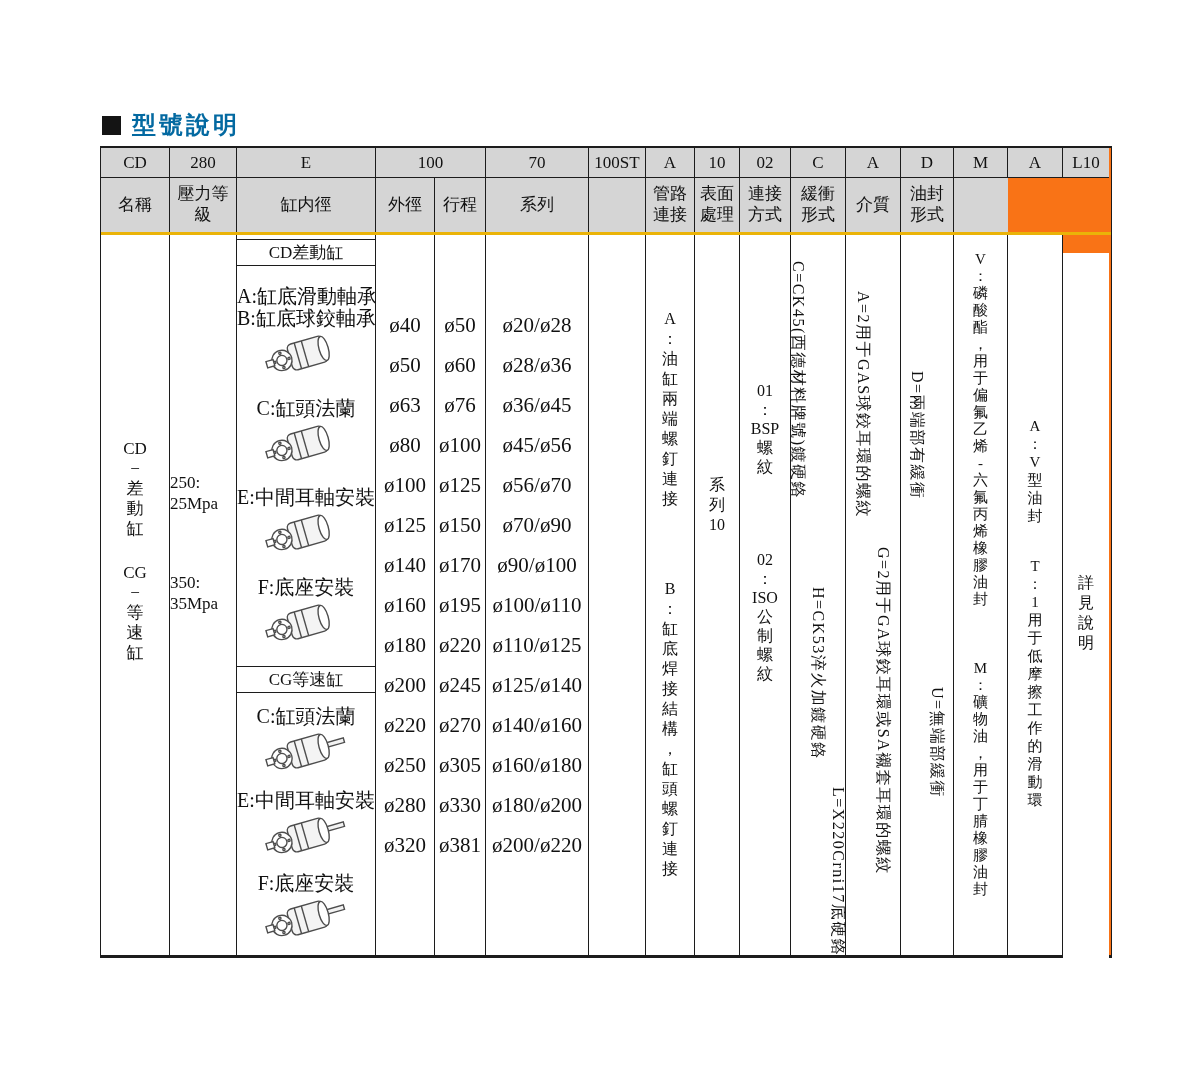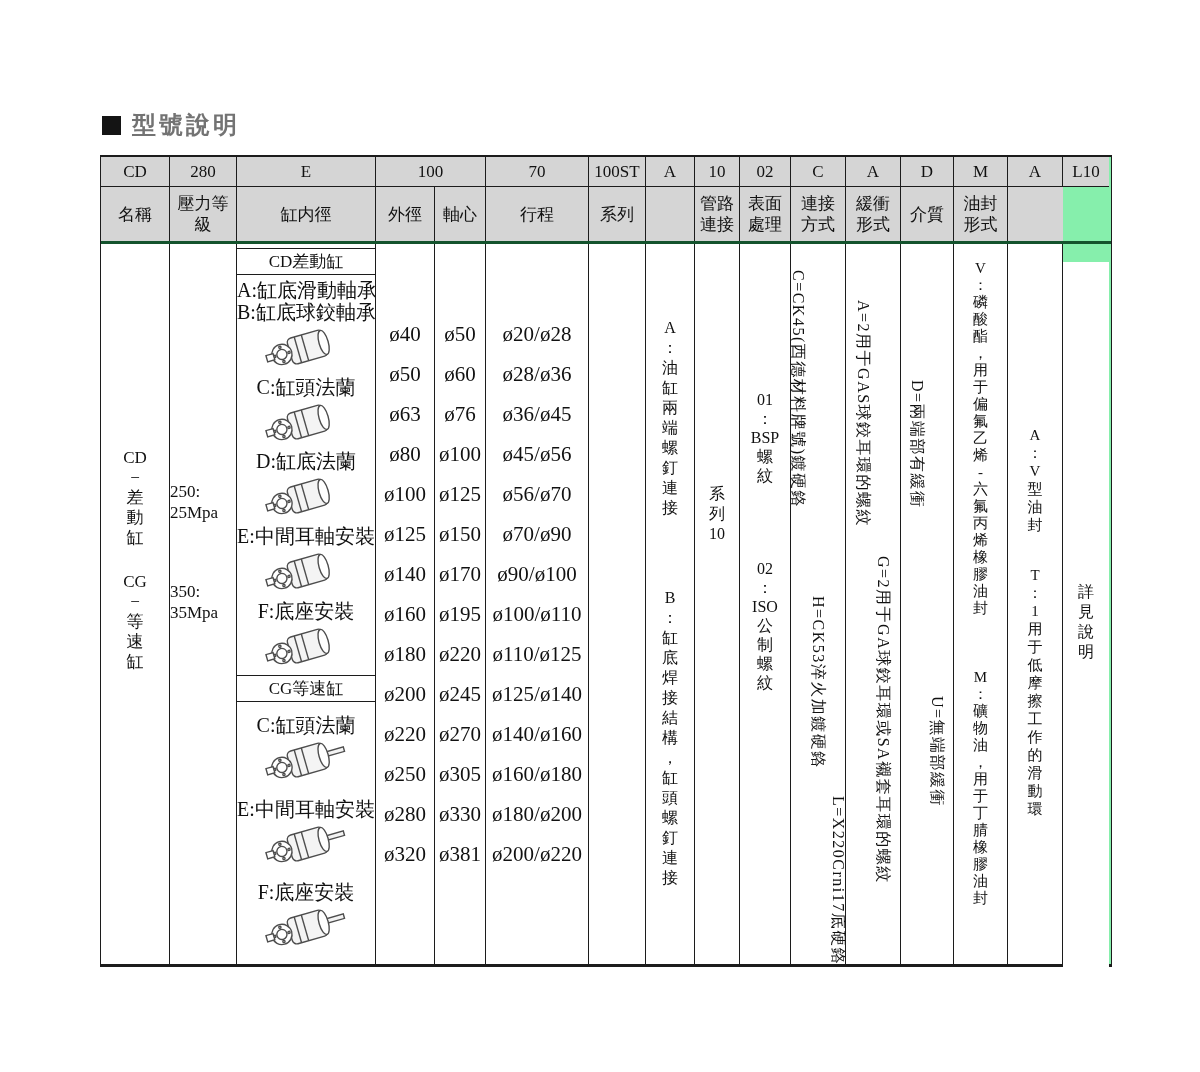--- a/index.html
+++ b/index.html
@@ -5,38 +5,38 @@
   html,body { margin:0; padding:0; background:#fff; }
   .page {
     position:relative; width:1200px; height:1072px; background:#ffffff;
     font-family:"Liberation Serif","DejaVu Serif",serif; color:#111;
     overflow:hidden;
   }
   
   .title-row { position:absolute; left:102px; top:109px; display:flex; align-items:center; gap:11px;
     font-family:"Liberation Sans","DejaVu Sans",sans-serif; }
   .title-square { width:19px; height:19px; background:#141414; }
-  .title-text { font-size:24px; font-weight:600; letter-spacing:3px; color:#737373; }
+  .title-text { font-size:24px; font-weight:600; letter-spacing:3px; color:#0369a1; }
 
   
-  .model-table { position:absolute; left:100px; top:155px; width:1010px;
+  .model-table { position:absolute; left:100px; top:146px; width:1010px;
     border-top:2px solid #1c1c1c; border-bottom:3px solid #1c1c1c;
-    border-left:1px solid #1c1c1c; border-right:1px solid #1c1c1c; background:#86efac; }
+    border-left:1px solid #1c1c1c; border-right:1px solid #1c1c1c; background:#f97316; }
   .grid-row { display:grid;
     grid-template-columns:69px 67px 139px 59px 51px 103px 57px 49px 45px 51px 55px 55px 53px 54px 55px 46px; }
   .c { border-right:1px solid #1c1c1c; box-sizing:border-box; overflow:hidden; }
   .grid-row .c:last-child { border-right:none; }
 
   .code-row .c { height:30px; background:#d5d5d5; border-bottom:1px solid #1c1c1c;
     display:flex; align-items:center; justify-content:center; font-size:17px; }
   .code-row .span2 { grid-column:span 2; }
 
   .label-row .c { height:54px; background:#d5d5d5; display:flex; align-items:center; justify-content:center;
     text-align:center; font-size:17px; line-height:21px; padding:0 3px; }
-  .label-row { border-bottom:3px solid #14532d; }
+  .label-row { border-bottom:3px solid #eab308;font-family:Liberation Mono, monospace; }
 
   .body-row .c { height:720px; background:#fff; position:relative; }
 
   
   .vcell { display:flex; flex-direction:column; align-items:center; }
   .vblock { display:flex; flex-direction:column; align-items:center; }
   .vtok { font-size:16px; line-height:20px; text-align:center; white-space:nowrap; }
 
   .name-cell { justify-content:center; gap:24px; padding-bottom:88px; }
   .name-cell .vtok { font-size:17px; }
@@ -110,21 +110,20 @@
       <div class="c">M</div>
       <div class="c">A</div>
       <div class="c">L10</div>
     </div>
 
     <div class="grid-row label-row">
       <div class="c">名稱</div>
       <div class="c">壓力等級</div>
       <div class="c">缸内徑</div>
       <div class="c">外徑</div>
-      <div class="c">軸心</div>
       <div class="c">行程</div>
       <div class="c">系列</div>
       <div class="c"></div>
       <div class="c">管路連接</div>
       <div class="c">表面處理</div>
       <div class="c">連接方式</div>
       <div class="c">緩衝形式</div>
       <div class="c">介質</div>
       <div class="c">油封形式</div>
       <div class="c"></div>
@@ -174,40 +173,20 @@
                     <circle cx="21" cy="33.5" r="1.2"></circle>
                     <circle cx="13" cy="25.5" r="1.2"></circle>
                     <circle cx="29" cy="25.5" r="1.2"></circle>
                     <rect x="4" y="22" width="8" height="7" fill="#ffffff"></rect>
                   </g>
                 </svg>
               </div>
             </div>
             <div class="cat-item">
               <div class="cat-label">C:缸頭法蘭</div>
-              <div class="cat-icon">
-                <svg viewBox="0 0 96 52" width="92" height="48" xmlns="http://www.w3.org/2000/svg">
-                  <g fill="none" stroke="#4d4d4d" stroke-width="1.5" transform="rotate(-16 48 26)">
-                    <rect x="30" y="11" width="40" height="29" rx="5" fill="#f4f4f4"></rect>
-                    <line x1="39" y1="11" x2="39" y2="40"></line>
-                    <line x1="47" y1="11" x2="47" y2="40"></line>
-                    <ellipse cx="68" cy="25.5" rx="5" ry="13.5" fill="#ffffff"></ellipse>
-                    <circle cx="21" cy="25.5" r="11" fill="#ffffff"></circle>
-                    <circle cx="21" cy="25.5" r="5.5" fill="#ffffff"></circle>
-                    <circle cx="21" cy="17.5" r="1.2"></circle>
-                    <circle cx="21" cy="33.5" r="1.2"></circle>
-                    <circle cx="13" cy="25.5" r="1.2"></circle>
-                    <circle cx="29" cy="25.5" r="1.2"></circle>
-                    <rect x="4" y="22" width="8" height="7" fill="#ffffff"></rect>
-                  </g>
-                </svg>
-              </div>
-            </div>
-            <div class="cat-item">
-              <div class="cat-label">D:缸底法蘭</div>
               <div class="cat-icon">
                 <svg viewBox="0 0 96 52" width="92" height="48" xmlns="http://www.w3.org/2000/svg">
                   <g fill="none" stroke="#4d4d4d" stroke-width="1.5" transform="rotate(-16 48 26)">
                     <rect x="30" y="11" width="40" height="29" rx="5" fill="#f4f4f4"></rect>
                     <line x1="39" y1="11" x2="39" y2="40"></line>
                     <line x1="47" y1="11" x2="47" y2="40"></line>
                     <ellipse cx="68" cy="25.5" rx="5" ry="13.5" fill="#ffffff"></ellipse>
                     <circle cx="21" cy="25.5" r="11" fill="#ffffff"></circle>
                     <circle cx="21" cy="25.5" r="5.5" fill="#ffffff"></circle>
                     <circle cx="21" cy="17.5" r="1.2"></circle>

